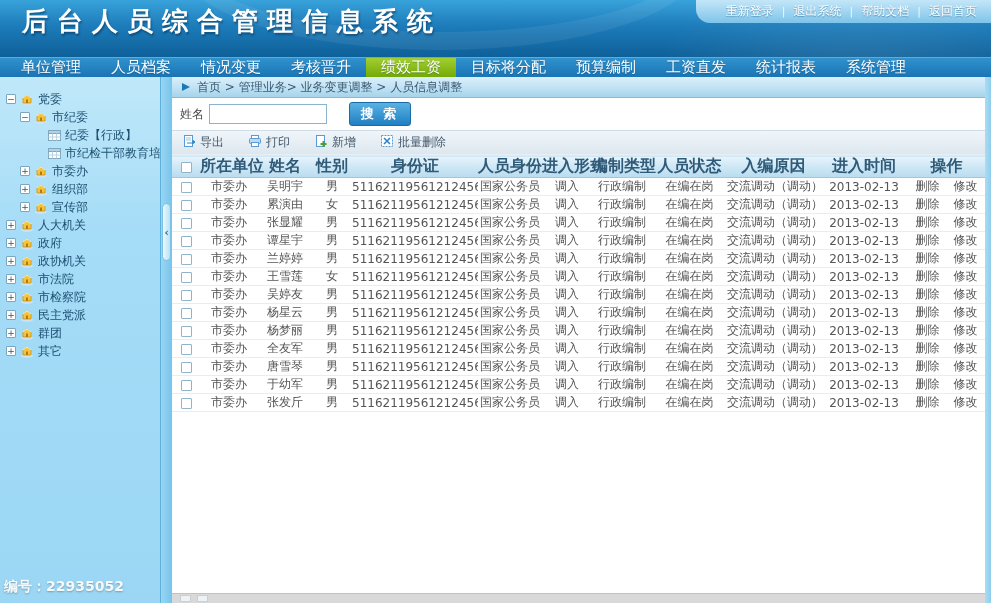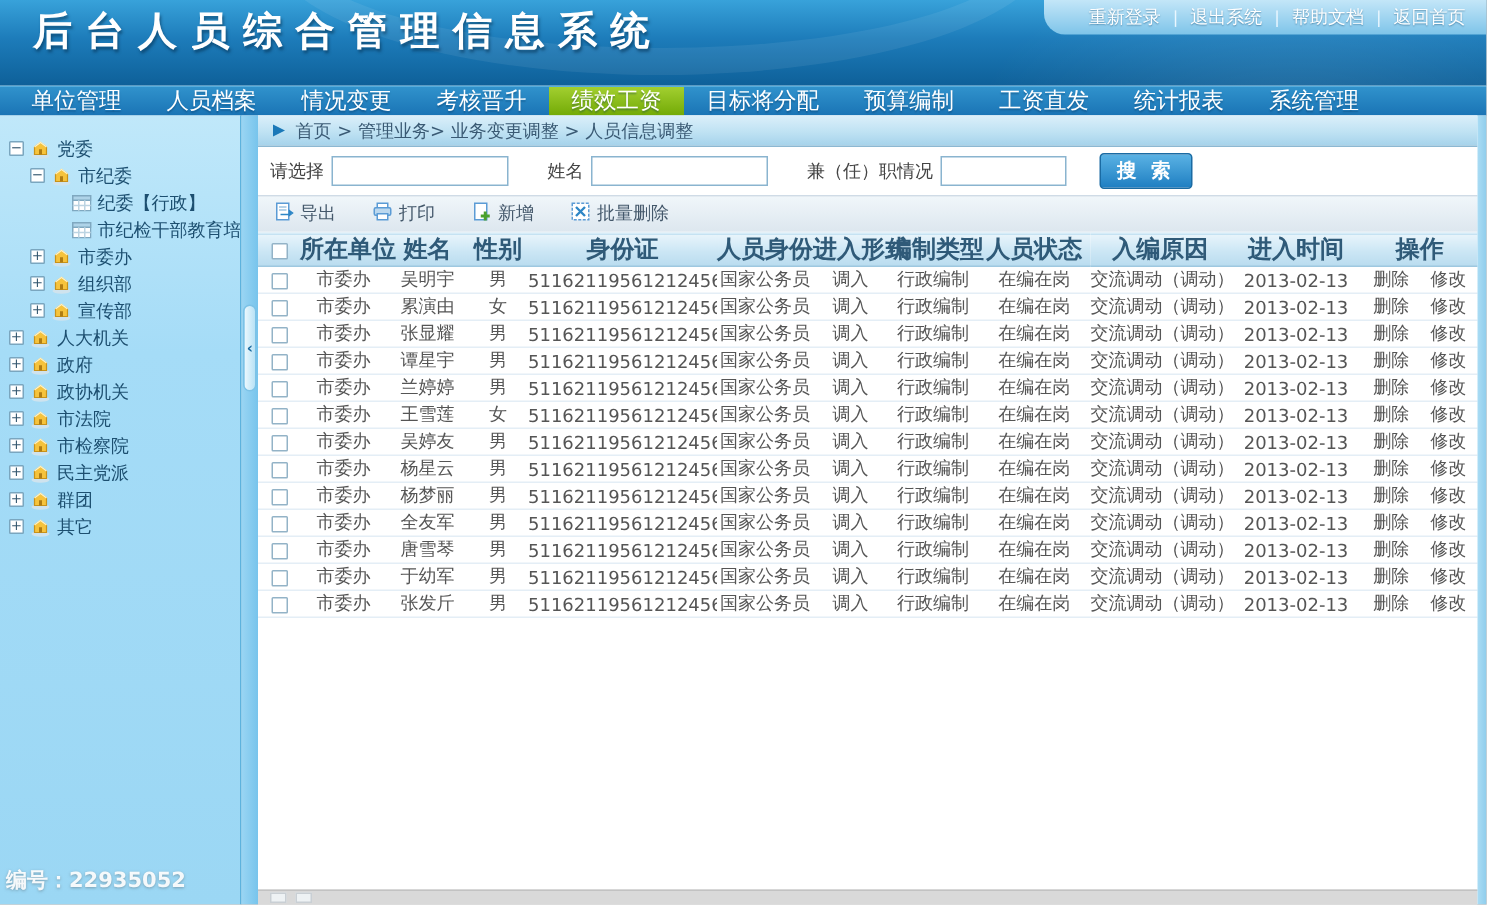--- a/index.html
+++ b/index.html
@@ -295,30 +295,22 @@
 
     <main class="main">
 
       <div class="breadcrumb-bar">
         <span class="crumb-arrow"></span>
         <span>首页 &gt; 管理业务&gt; 业务变更调整 &gt; 人员信息调整</span>
       </div>
 
       <div class="search-row">
         <span class="grp">
-          <label>请选择</label>
-          <input class="search-input" type="text" style="">
-        </span>
-        <span class="grp">
           <label>姓名</label>
           <input class="search-input" type="text" style="">
-        </span>
-        <span class="grp">
-          <label>兼（任）职情况</label>
-          <input class="search-input" type="text" style="width: 84px;">
         </span>
         <button class="search-btn">搜 索</button>
       </div>
 
       <div class="toolbar">
         <span class="tool-btn">
           <span>
             <svg width="14" height="14" viewBox="0 0 14 14">
                 <rect x="2.5" y="1.5" width="8" height="11" fill="#fff" stroke="#5b9bd5"></rect>
                 <path d="M5 9 L11 9 L11 6.5 L13 8 L11 9.5 L11 9" fill="#2e86c6" stroke="#2e86c6"></path>

